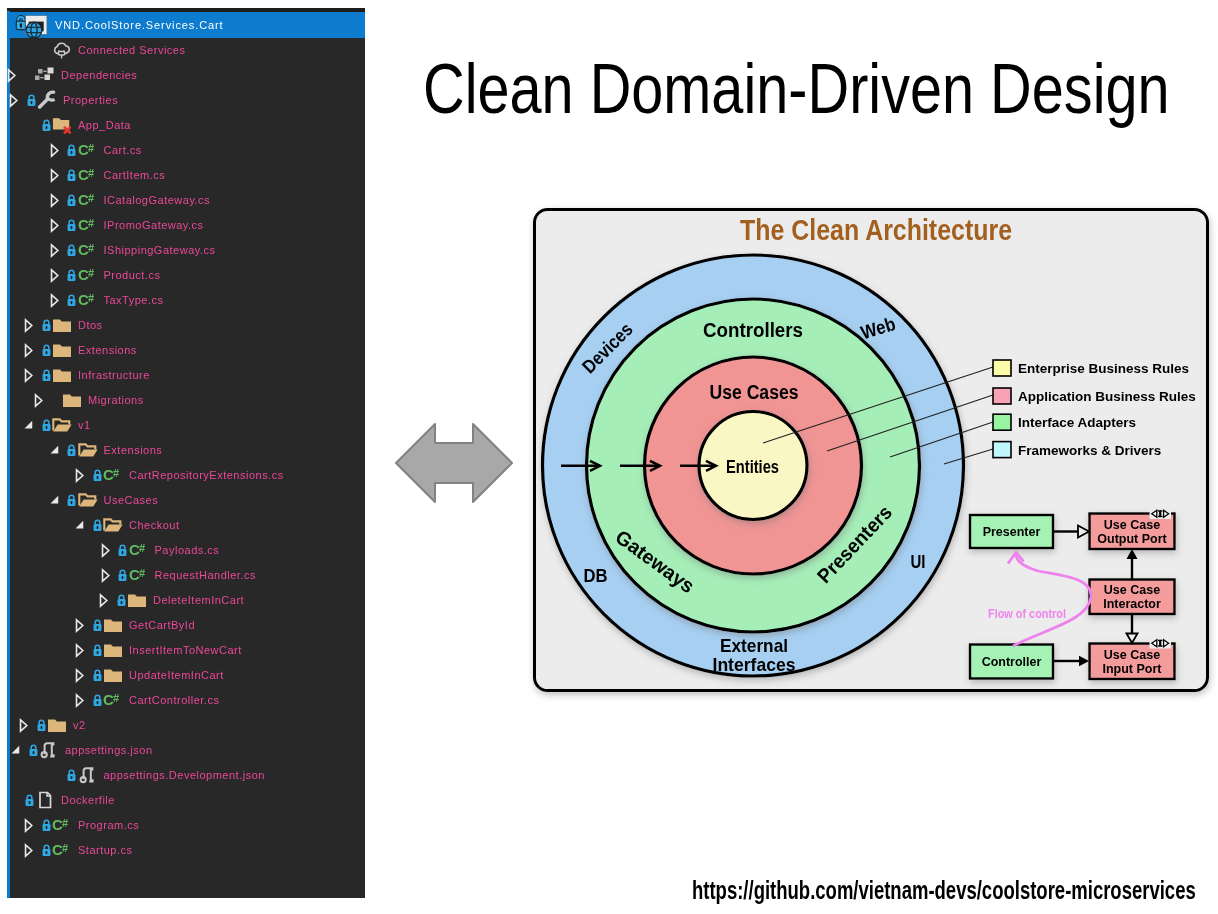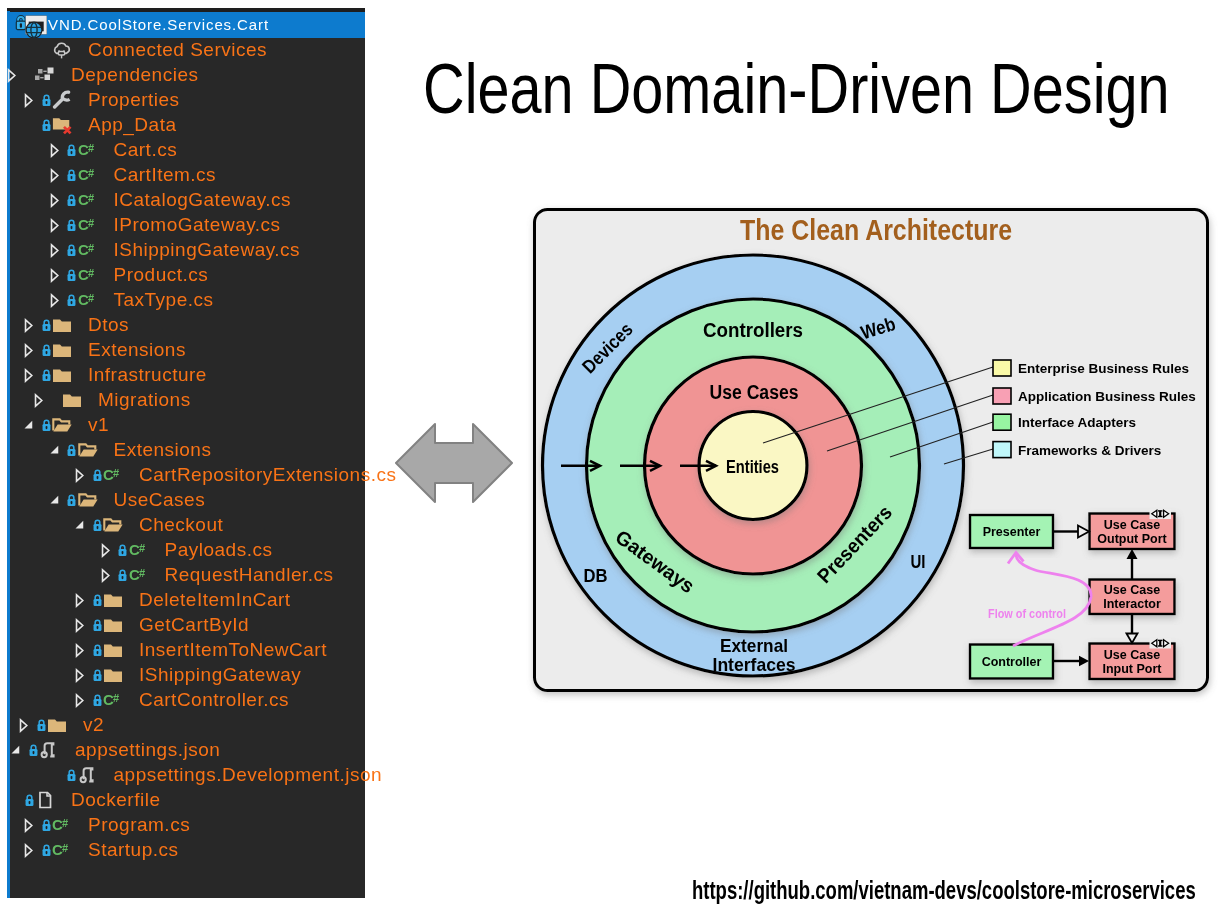--- a/index.html
+++ b/index.html
@@ -5,21 +5,21 @@
        font-family:"Liberation Sans", sans-serif; }
 #panel { position:absolute; left:7px; top:8px; width:358px; height:890px; background:#282828; }
 #bluestripe { position:absolute; left:0; top:3px; width:2.5px; height:887px; background:#0d7bce; }
 #tree { position:absolute; left:0; top:3.5px; width:100%; }
 .row { height:25px; display:flex; align-items:center; white-space:nowrap; }
 .row.sel { background:#0d7bce; height:26px; color:#fff; }
 .slot { display:inline-flex; align-items:center; justify-content:center; flex:none; }
 .slot.exp { width:9px; margin-right:8.5px; }
 .slot.lk { width:9px; }
 .slot.ic { width:20px; margin-left:1.5px; }
-.lbl { color:#f97316; font-size:19px; margin-left:16px; letter-spacing:0.5px; }
+.lbl { color:#ec4899; font-size:11px; margin-left:6px; letter-spacing:0.5px; }
 .row.sel .lbl { color:#fff; }
 .icn { display:inline-flex; align-items:center; }
 #title { position:absolute; left:423px; top:48px; font-size:71px; color:#000;
          transform-origin:0 0; transform:scaleX(0.812); white-space:nowrap; }
 #url { position:absolute; left:692px; top:876px; font-size:25px; font-weight:bold; color:#000;
        transform-origin:0 0; transform:scaleX(0.74); white-space:nowrap; }
 </style></head>
 <body>
 <div id="panel">
   <div style="position:absolute;left:0;top:0;width:100%;height:3.5px;background:#1e1e1e"></div>
@@ -35,21 +35,21 @@
             <rect x="5.8" y="11.3" width="2.2" height="4.4" rx="1" fill="#15222b"></rect>
             <rect x="11.6" y="3.6" width="21.2" height="18.8" fill="#1f1f20"></rect>
             <rect x="13.2" y="5.2" width="18" height="15.6" fill="none" stroke="#ECECEC" stroke-width="3"></rect>
             <rect x="13.2" y="5" width="18" height="4.6" fill="#ECECEC"></rect>
             <circle cx="20" cy="18" r="8.5" fill="#1f1f20"></circle>
             <circle cx="20" cy="18" r="7.3" fill="#2BA3E4"></circle>
             <ellipse cx="20" cy="18" rx="3.1" ry="7.3" fill="none" stroke="#16323f" stroke-width="1.4"></ellipse>
             <path d="M12.8 15.4 L27.2 15.4 M12.8 20.6 L27.2 20.6" stroke="#16323f" stroke-width="1.4"></path>
           </svg>
         </span>
-        <span class="lbl" style="margin-left:0;letter-spacing:0.9px;font-size:15px">VND.CoolStore.Services.Cart</span>
+        <span class="lbl" style="margin-left:7px;letter-spacing:0.9px;font-size:11px">VND.CoolStore.Services.Cart</span>
       </div>
 <div class="row" style="padding-left:17.0px">
         <span class="slot exp"></span>
         <span class="slot lk"></span>
         <span class="slot ic">
           <svg width="21" height="18" viewBox="0 0 21 18">
             <path d="M5.0 12.6 A3.9 3.9 0 0 1 5.4 5.4 A4.9 4.9 0 0 1 14.6 4.8 A3.6 3.6 0 0 1 16.2 11.6 L14.8 12.6 Z" fill="none" stroke="#C8C8C8" stroke-width="1.7"></path>
             <path d="M7.4 11 L7.4 9.2 M12.6 11 L12.6 9.2" stroke="#C8C8C8" stroke-width="1.6"></path>
             <rect x="6.6" y="10.6" width="6.8" height="3.6" rx="1.6" fill="#282828" stroke="#C8C8C8" stroke-width="1.6"></rect>
             <rect x="9.3" y="14.2" width="1.5" height="3.6" fill="#C8C8C8"></rect>
@@ -69,21 +69,21 @@
             <rect x="12.5" y="1.5" width="6" height="6" fill="#D8D8D8"></rect>
             <rect x="3" y="3" width="4.5" height="4.5" fill="#A8A8A8"></rect>
             <rect x="8.3" y="4.6" width="3.4" height="1.4" fill="#A8A8A8"></rect>
             <rect x="0" y="9.5" width="4.5" height="4.5" fill="#A8A8A8"></rect>
             <rect x="5.2" y="11" width="3.4" height="1.4" fill="#A8A8A8"></rect>
             <rect x="9.5" y="8.5" width="5.5" height="5.5" fill="#D8D8D8"></rect>
           </svg>
         </span>
         <span class="lbl">Dependencies</span>
       </div>
-<div class="row" style="padding-left:17.0px">
+<div class="row" style="padding-left:2px">
         <span class="slot exp">
           <svg width="10" height="15" viewBox="0 0 10 15">
             <path d="M1.7 1.3 L8.7 7.5 L1.7 13.7 Z" fill="none" stroke="#E8E8E8" stroke-width="1.8"></path>
           </svg>
         </span>
         <span class="slot lk">
           <svg width="10" height="14" viewBox="0 0 10 14">
             <path d="M2.4 6 L2.4 4.2 A2.6 2.6 0 0 1 7.6 4.2 L7.6 6" fill="none" stroke="#2FA7E3" stroke-width="1.7"></path>
             <rect x="0.6" y="6" width="8.8" height="7.6" rx="1.4" fill="#2FA7E3"></rect>
             <rect x="4" y="8" width="2" height="3.6" rx="0.9" fill="#1d2022"></rect>
@@ -475,99 +475,99 @@
           </svg>
         </span>
         <span class="slot ic">
           <svg width="20" height="16" viewBox="0 0 20 16">
             <text x="0" y="13" font-family="Liberation Sans, sans-serif" font-size="15" font-weight="bold" fill="#62BA62">C</text>
             <text x="10" y="10" font-family="Liberation Sans, sans-serif" font-size="11" font-weight="bold" fill="#62BA62">#</text>
           </svg>
         </span>
         <span class="lbl">RequestHandler.cs</span>
       </div>
+<div class="row" style="padding-left:92px">
+        <span class="slot exp">
+          <svg width="10" height="15" viewBox="0 0 10 15">
+            <path d="M1.7 1.3 L8.7 7.5 L1.7 13.7 Z" fill="none" stroke="#E8E8E8" stroke-width="1.8"></path>
+          </svg>
+        </span>
+        <span class="slot lk">
+          <svg width="10" height="14" viewBox="0 0 10 14">
+            <path d="M2.4 6 L2.4 4.2 A2.6 2.6 0 0 1 7.6 4.2 L7.6 6" fill="none" stroke="#2FA7E3" stroke-width="1.7"></path>
+            <rect x="0.6" y="6" width="8.8" height="7.6" rx="1.4" fill="#2FA7E3"></rect>
+            <rect x="4" y="8" width="2" height="3.6" rx="0.9" fill="#1d2022"></rect>
+          </svg>
+        </span>
+        <span class="slot ic">
+          <svg width="20" height="16" viewBox="0 0 20 16">
+            <path d="M1 2.5 L8 2.5 L9.8 4.4 L19 4.4 L19 15 L1 15 Z" fill="#DCB67A"></path>
+          </svg>
+        </span>
+        <span class="lbl">DeleteItemInCart</span>
+      </div>
 <div class="row" style="padding-left:68.0px">
         <span class="slot exp">
           <svg width="10" height="15" viewBox="0 0 10 15">
             <path d="M1.7 1.3 L8.7 7.5 L1.7 13.7 Z" fill="none" stroke="#E8E8E8" stroke-width="1.8"></path>
           </svg>
         </span>
         <span class="slot lk">
           <svg width="10" height="14" viewBox="0 0 10 14">
             <path d="M2.4 6 L2.4 4.2 A2.6 2.6 0 0 1 7.6 4.2 L7.6 6" fill="none" stroke="#2FA7E3" stroke-width="1.7"></path>
             <rect x="0.6" y="6" width="8.8" height="7.6" rx="1.4" fill="#2FA7E3"></rect>
             <rect x="4" y="8" width="2" height="3.6" rx="0.9" fill="#1d2022"></rect>
           </svg>
         </span>
         <span class="slot ic">
           <svg width="20" height="16" viewBox="0 0 20 16">
             <path d="M1 2.5 L8 2.5 L9.8 4.4 L19 4.4 L19 15 L1 15 Z" fill="#DCB67A"></path>
           </svg>
         </span>
-        <span class="lbl">DeleteItemInCart</span>
+        <span class="lbl">GetCartById</span>
       </div>
 <div class="row" style="padding-left:68.0px">
         <span class="slot exp">
           <svg width="10" height="15" viewBox="0 0 10 15">
             <path d="M1.7 1.3 L8.7 7.5 L1.7 13.7 Z" fill="none" stroke="#E8E8E8" stroke-width="1.8"></path>
           </svg>
         </span>
         <span class="slot lk">
           <svg width="10" height="14" viewBox="0 0 10 14">
             <path d="M2.4 6 L2.4 4.2 A2.6 2.6 0 0 1 7.6 4.2 L7.6 6" fill="none" stroke="#2FA7E3" stroke-width="1.7"></path>
             <rect x="0.6" y="6" width="8.8" height="7.6" rx="1.4" fill="#2FA7E3"></rect>
             <rect x="4" y="8" width="2" height="3.6" rx="0.9" fill="#1d2022"></rect>
           </svg>
         </span>
         <span class="slot ic">
           <svg width="20" height="16" viewBox="0 0 20 16">
             <path d="M1 2.5 L8 2.5 L9.8 4.4 L19 4.4 L19 15 L1 15 Z" fill="#DCB67A"></path>
           </svg>
         </span>
-        <span class="lbl">GetCartById</span>
+        <span class="lbl">InsertItemToNewCart</span>
       </div>
 <div class="row" style="padding-left:68.0px">
         <span class="slot exp">
           <svg width="10" height="15" viewBox="0 0 10 15">
             <path d="M1.7 1.3 L8.7 7.5 L1.7 13.7 Z" fill="none" stroke="#E8E8E8" stroke-width="1.8"></path>
           </svg>
         </span>
         <span class="slot lk">
           <svg width="10" height="14" viewBox="0 0 10 14">
             <path d="M2.4 6 L2.4 4.2 A2.6 2.6 0 0 1 7.6 4.2 L7.6 6" fill="none" stroke="#2FA7E3" stroke-width="1.7"></path>
             <rect x="0.6" y="6" width="8.8" height="7.6" rx="1.4" fill="#2FA7E3"></rect>
             <rect x="4" y="8" width="2" height="3.6" rx="0.9" fill="#1d2022"></rect>
           </svg>
         </span>
         <span class="slot ic">
           <svg width="20" height="16" viewBox="0 0 20 16">
             <path d="M1 2.5 L8 2.5 L9.8 4.4 L19 4.4 L19 15 L1 15 Z" fill="#DCB67A"></path>
           </svg>
         </span>
-        <span class="lbl">InsertItemToNewCart</span>
-      </div>
-<div class="row" style="padding-left:68.0px">
-        <span class="slot exp">
-          <svg width="10" height="15" viewBox="0 0 10 15">
-            <path d="M1.7 1.3 L8.7 7.5 L1.7 13.7 Z" fill="none" stroke="#E8E8E8" stroke-width="1.8"></path>
-          </svg>
-        </span>
-        <span class="slot lk">
-          <svg width="10" height="14" viewBox="0 0 10 14">
-            <path d="M2.4 6 L2.4 4.2 A2.6 2.6 0 0 1 7.6 4.2 L7.6 6" fill="none" stroke="#2FA7E3" stroke-width="1.7"></path>
-            <rect x="0.6" y="6" width="8.8" height="7.6" rx="1.4" fill="#2FA7E3"></rect>
-            <rect x="4" y="8" width="2" height="3.6" rx="0.9" fill="#1d2022"></rect>
-          </svg>
-        </span>
-        <span class="slot ic">
-          <svg width="20" height="16" viewBox="0 0 20 16">
-            <path d="M1 2.5 L8 2.5 L9.8 4.4 L19 4.4 L19 15 L1 15 Z" fill="#DCB67A"></path>
-          </svg>
-        </span>
-        <span class="lbl">IShippingGateway</span>
+        <span class="lbl">UpdateItemInCart</span>
       </div>
 <div class="row" style="padding-left:68.0px">
         <span class="slot exp">
           <svg width="10" height="15" viewBox="0 0 10 15">
             <path d="M1.7 1.3 L8.7 7.5 L1.7 13.7 Z" fill="none" stroke="#E8E8E8" stroke-width="1.8"></path>
           </svg>
         </span>
         <span class="slot lk">
           <svg width="10" height="14" viewBox="0 0 10 14">
             <path d="M2.4 6 L2.4 4.2 A2.6 2.6 0 0 1 7.6 4.2 L7.6 6" fill="none" stroke="#2FA7E3" stroke-width="1.7"></path>

